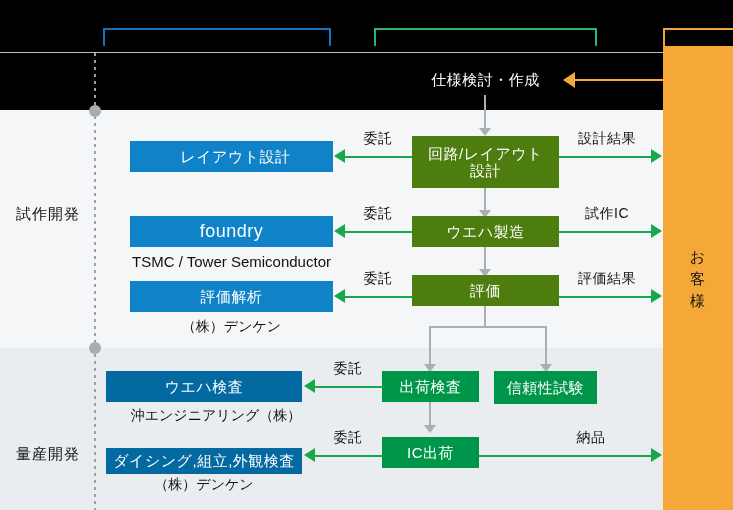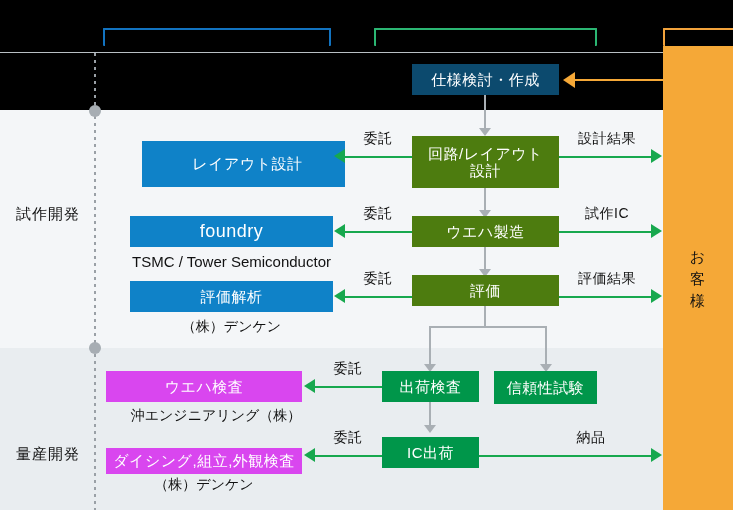--- a/index.html
+++ b/index.html
@@ -47,23 +47,23 @@
     background:#a7adb3;}
 
   
   .phase{position:absolute;font-size:15px;color:#111;font-weight:400;letter-spacing:1px;}
 
   
   .box{position:absolute;box-sizing:border-box;display:flex;align-items:center;
        justify-content:center;text-align:center;color:#fff;font-size:15px;
        line-height:1.15;letter-spacing:.5px;}
   .box.blue      {background:#0f82c8;}
-  .box.blue-dark {background:#d946ef;}
+  .box.blue-dark {background:#0369a1;}
   .box.green     {background:#4d7c0f;}
-  .box.green-lt  {background:#0c4a6e;}
+  .box.green-lt  {background:#000000;}
   .box.green-dk  {background:#00964a;}
 
   .vendor{position:absolute;font-size:14px;color:#111;text-align:center;
           white-space:nowrap;display:flex;align-items:center;justify-content:center;gap:5px;}
   .vendor.en{font-size:15px;}
 
   .logo-mark{display:inline-block;width:15px;height:15px;flex:0 0 15px;}
 
   
   .gline{position:absolute;background:#a9afb4;}
@@ -136,21 +136,21 @@
   <div class="gline v" style="left:484px;top:188px;height:26px;"></div>
   <div class="gtip" style="left:479px;top:210px;"></div>
 
   <div class="box green" style="left:412px;top:216px;width:147px;height:31px;">ウエハ製造</div>
 
   <div class="gline v" style="left:484px;top:247px;height:26px;"></div>
   <div class="gtip" style="left:479px;top:269px;"></div>
 
   <div class="box green" style="left:412px;top:275px;width:147px;height:31px;">評価</div>
 
-  <div class="box blue" style="left:142px;top:141px;width:203px;height:46px;padding-left:8px;">レイアウト設計</div>
+  <div class="box blue" style="left:130px;top:141px;width:203px;height:31px;padding-left:8px;">レイアウト設計</div>
 
   <div class="box blue" style="left:130px;top:216px;width:203px;height:31px;font-size:18px;">foundry</div>
   <div class="vendor en" style="left:110px;top:253px;width:243px;">TSMC / Tower Semiconductor</div>
 
   <div class="box blue" style="left:130px;top:281px;width:203px;height:31px;">評価解析</div>
   <div class="vendor" style="left:130px;top:318px;width:203px;">（株）デンケン</div>
 
   <div class="eline" style="left:345px;top:156px;width:67px;"></div>
   <div class="etipL" style="left:334px;top:149px;"></div>
   <div class="elabel" style="left:348px;top:130px;width:60px;">委託</div>

